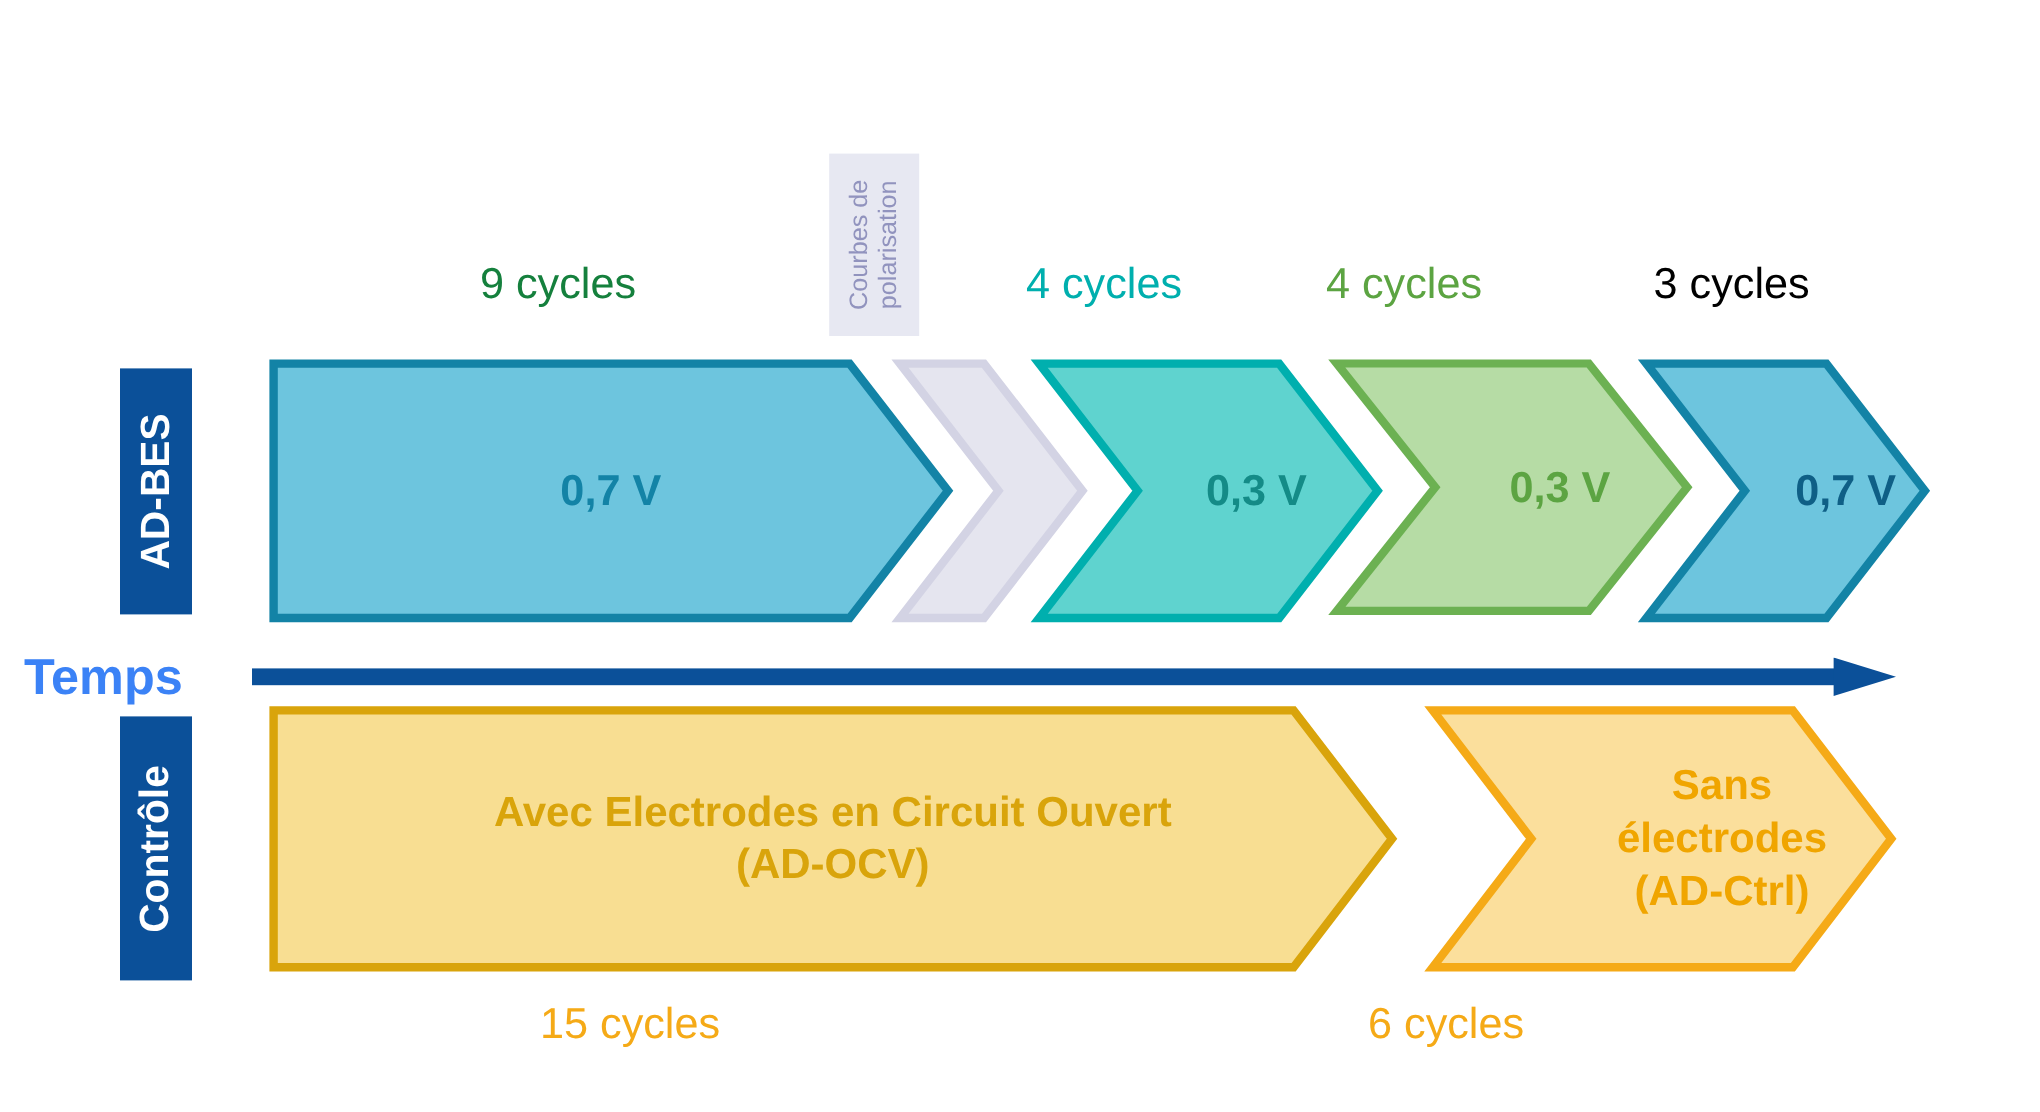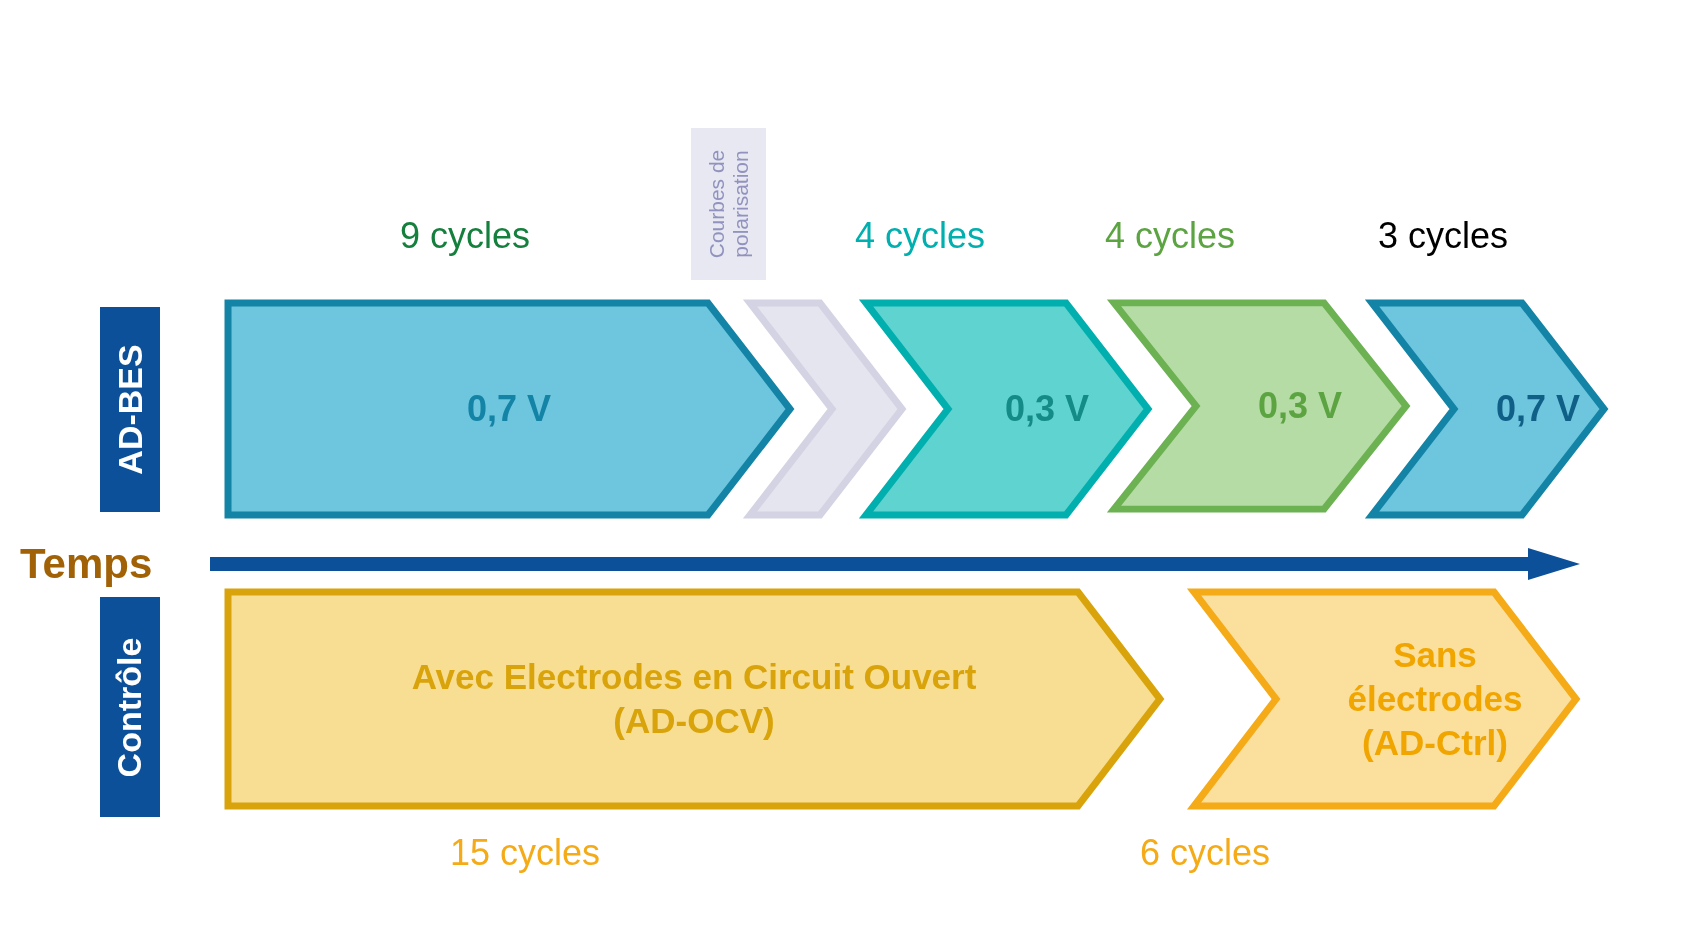--- a/index.html
+++ b/index.html
@@ -18,21 +18,21 @@
   
   .side-label{position:absolute;background:#0B5099;display:flex;align-items:center;
               justify-content:center;}
   .side-label span{color:#ffffff;font-weight:bold;font-size:34px;
                    transform:rotate(-90deg);white-space:nowrap;display:block;}
   #side-adbes{left:100px;top:307px;width:60px;height:205px;}
   #side-ctrl{left:100px;top:597px;width:60px;height:220px;}
 
   
   #temps-label{position:absolute;left:20px;top:540px;width:170px;
-               color:#a16207;font-weight:bold;font-size:42px;text-align:left;}
+               color:#3b82f6;font-weight:bold;font-size:42px;text-align:left;}
   #temps-arrow{position:absolute;left:210px;top:548px;width:1370px;height:32px;}
   .chev{position:absolute;}
   .chev svg{display:block;width:100%;height:100%;overflow:visible;}
   .chev .txt{position:absolute;left:0;top:0;width:100%;height:100%;
              display:flex;align-items:center;justify-content:center;
              font-weight:bold;pointer-events:none;}
 
   
   .cyc{position:absolute;font-size:36px;text-align:center;white-space:nowrap;}
 

